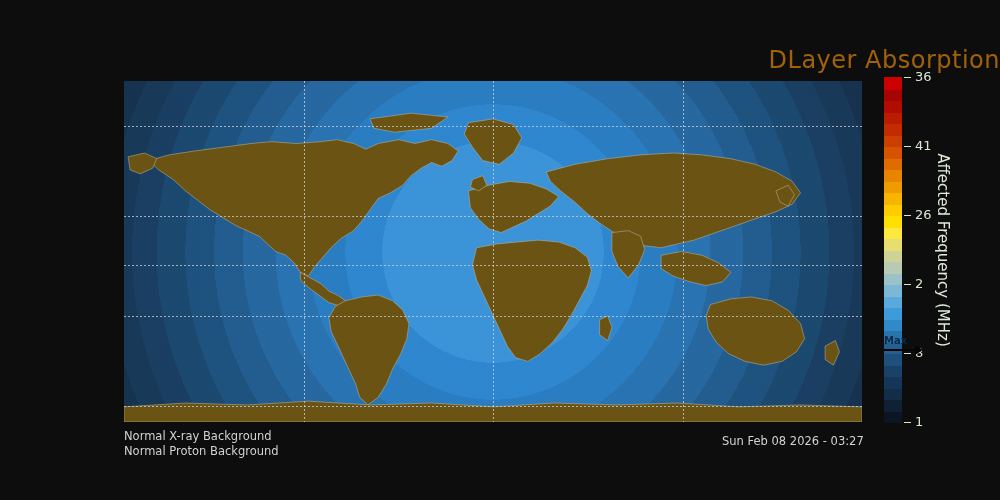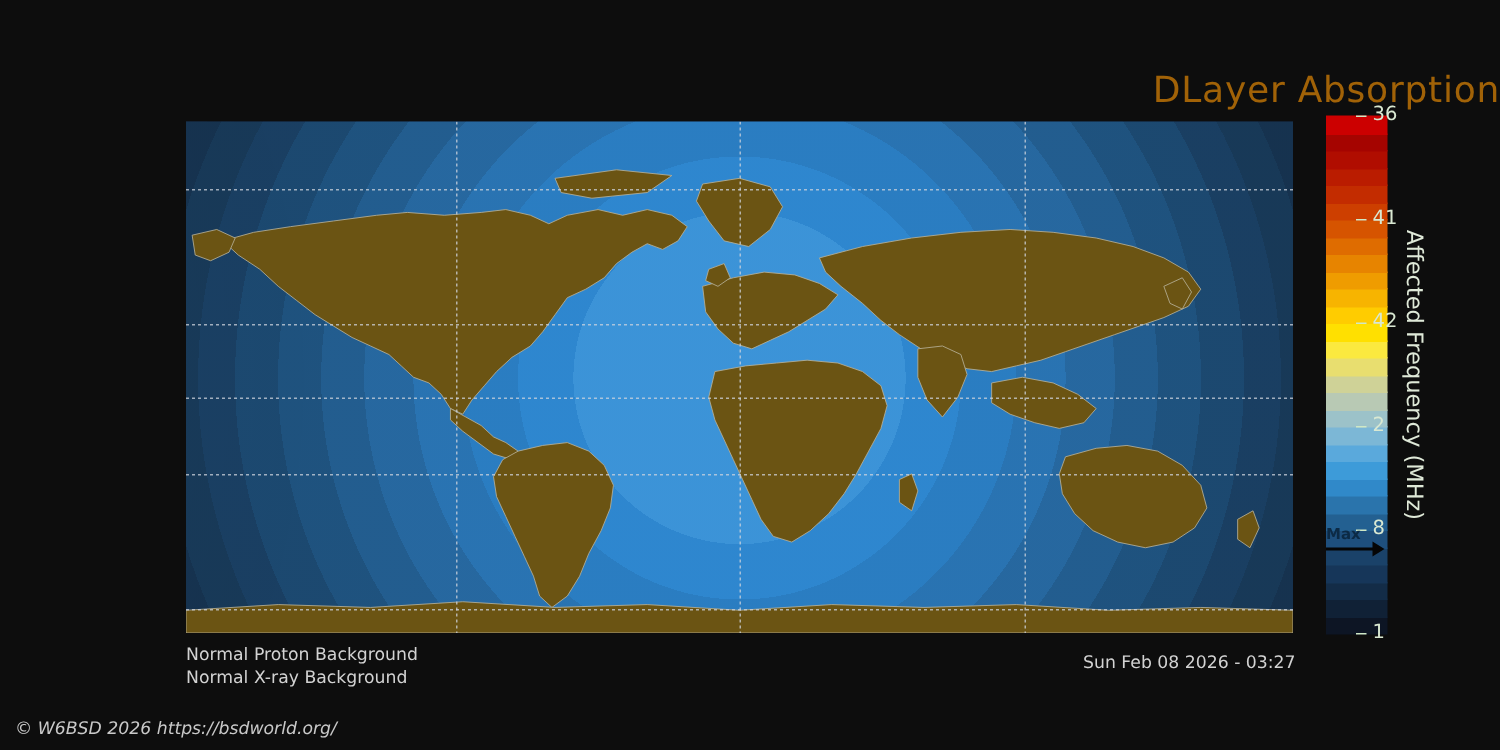--- a/index.html
+++ b/index.html
@@ -86,33 +86,33 @@
   
   .grid-h,.grid-v{position:absolute;pointer-events:none;}
   .grid-h{left:0;width:100%;height:1px;
     background-image:linear-gradient(to right,#cfd4dd 0 2px,transparent 2px 4px);
     background-size:4px 1px;opacity:.75;}
   .grid-v{top:0;height:100%;width:1px;
     background-image:linear-gradient(to bottom,#cfd4dd 0 2px,transparent 2px 4px);
     background-size:1px 4px;opacity:.75;}
 
   
-  #colorbar-panel{position:absolute;left:884px;top:78px;width:41px;height:345px;}
+  #colorbar-panel{position:absolute;left:884px;top:78px;width:18px;height:345px;}
   #colorbar-gradient{position:absolute;inset:0;}
   .cb-band{position:absolute;left:0;width:100%;}
   .cb-tick{position:absolute;left:18px;width:50px;height:0;}
   .cb-tick i{position:absolute;left:2px;top:-1px;width:7px;height:1px;background:#cfe8c6;display:block;}
   .cb-tick span{position:absolute;left:13px;top:-9px;font-size:13px;color:#d9e8d2;line-height:16px;}
   #cb-axis-label{
     position:absolute;left:932px;top:70px;width:360px;height:22px;
     transform-origin:0 0;transform:rotate(90deg) translate(0,-22px);
     font-size:15px;color:#dfe9d8;text-align:center;line-height:22px;
     white-space:nowrap;
   }
-  #max-marker{position:absolute;left:-6px;top:-16px;width:44px;height:22px;margin-top:16px;}
+  #max-marker{position:absolute;left:-6px;top:-16px;width:44px;height:22px;}
   #max-marker .max-text{position:absolute;left:6px;top:-3px;font-size:10px;color:#0c2a45;
     font-weight:bold;line-height:11px;}
   #max-marker .max-arrow{position:absolute;left:6px;top:11px;width:34px;height:2px;background:#050505;}
   #max-marker .max-head{position:absolute;left:37px;top:7px;width:0;height:0;
     border-top:5px solid transparent;border-bottom:5px solid transparent;border-left:8px solid #050505;}
 
   
   #status-block{position:absolute;left:124px;top:429px;line-height:15px;}
   #status-block div{font-size:11.5px;color:#d2d2d2;}
   #timestamp{position:absolute;left:722px;top:434px;font-size:11.5px;color:#d2d2d2;}
@@ -234,21 +234,21 @@
         <div class="cb-tick" style="top: 0px;">
           <i></i>
           <span>36</span>
         </div>
         <div class="cb-tick" style="top: 69px;">
           <i></i>
           <span>41</span>
         </div>
         <div class="cb-tick" style="top: 138px;">
           <i></i>
-          <span>42</span>
+          <span>26</span>
         </div>
         <div class="cb-tick" style="top: 207px;">
           <i></i>
           <span>2</span>
         </div>
         <div class="cb-tick" style="top: 276px;">
           <i></i>
           <span>8</span>
         </div>
         <div class="cb-tick" style="top: 345px;">
@@ -258,19 +258,18 @@
       </div>
     <div id="max-marker" style="top: 260px;">
       <span class="max-text">Max</span>
       <span class="max-arrow"></span>
       <span class="max-head"></span>
     </div>
   </div>
   <div id="cb-axis-label">Affected Frequency (MHz)</div>
 
   <div id="status-block">
+    <div>Normal X-ray Background</div>
     <div>Normal Proton Background</div>
-    <div>Normal X-ray Background</div>
   </div>
 
   <div id="timestamp">Sun Feb 08 2026 - 03:27</div>
-  <div id="footer-credit">© W6BSD 2026 https://bsdworld.org/</div>
 </div>
 
 </body></html>

